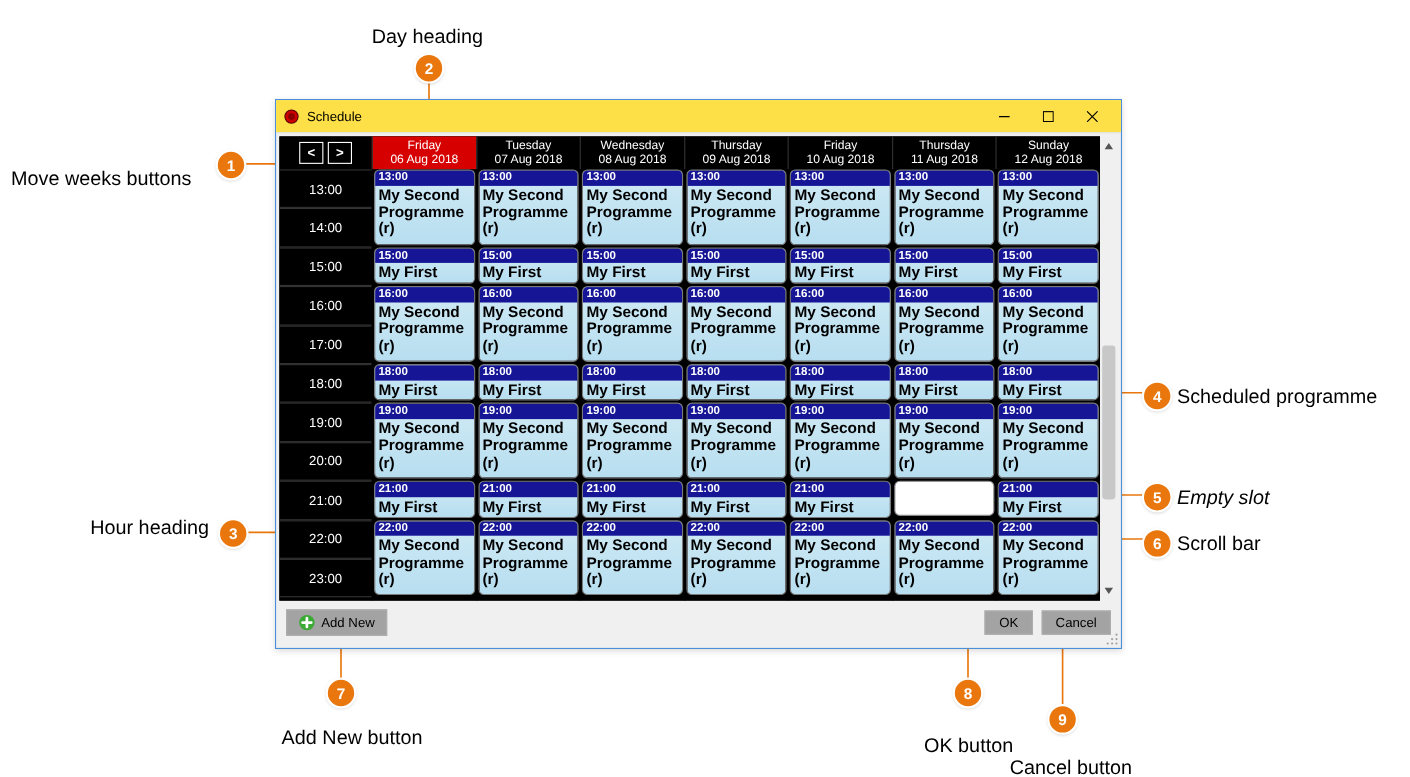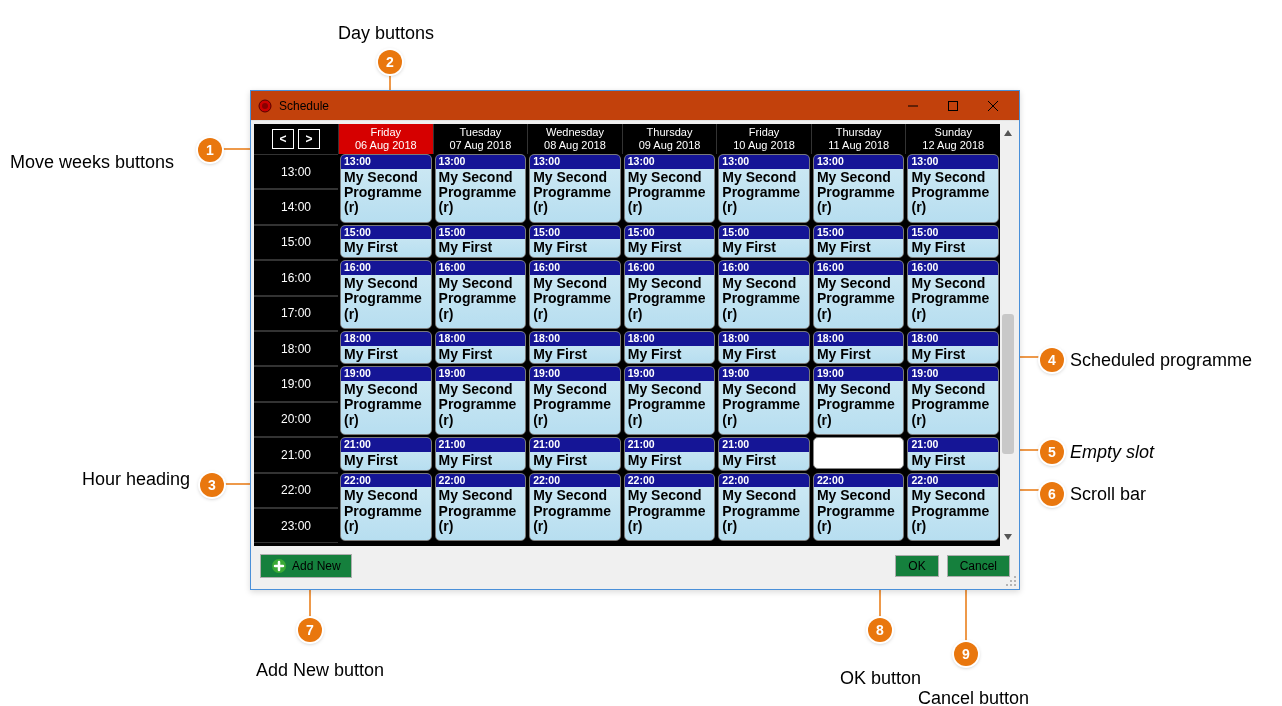--- a/index.html
+++ b/index.html
@@ -47,21 +47,21 @@
     left: 250px; top: 90px;
     width: 770px; height: 500px;
     background: #f0f0f0;
     border: 1px solid #4A90D9;
     box-shadow: 0 2px 6px rgba(0,0,0,.15);
     display: flex;
     flex-direction: column;
   }
   .titlebar {
     flex: 0 0 30px;
-    background: #c2410c;
+    background: #fde047;
     display: flex;
     align-items: center;
     padding: 0 6px;
     border-bottom: 1px solid #e3e3e3;
   }
   .app-icon {
     width: 16px; height: 16px;
     margin-right: 6px;
   }
   .title-text { flex: 1; font-size: 12px; }
@@ -224,21 +224,21 @@
   .footer {
     flex: 0 0 40px;
     display: flex;
     align-items: center;
     padding: 0 6px;
     gap: 8px;
   }
   .footer .spacer { flex: 1; }
   .btn {
     border: 1px solid #adadad;
-    background: #15803d;
+    background: #a3a3a3;
     padding: 3px 12px;
     font-size: 12px;
     cursor: pointer;
   }
   .btn-add {
     display: flex; align-items: center; gap:5px;
     padding: 3px 10px;
   }
   .plus-icon {
     width:16px;height:16px;
@@ -586,21 +586,21 @@
       <circle cx="6" cy="6" r="1" fill="#a0a0a0"></circle>
       <circle cx="10" cy="10" r="1" fill="#a0a0a0"></circle>
       <circle cx="6" cy="10" r="1" fill="#a0a0a0"></circle>
       <circle cx="2" cy="10" r="1" fill="#a0a0a0"></circle>
     </svg>
   </div>
 
   <div id="annotations">
       <div class="callout" style="left: 10px; top: 152px;">Move weeks buttons</div>
       <div class="bubble" style="left: 198px; top: 138px;">1</div>
-      <div class="callout" style="left: 338px; top: 23px;">Day buttons</div>
+      <div class="callout" style="left: 338px; top: 23px;">Day heading</div>
       <div class="bubble" style="left: 378px; top: 50px;">2</div>
       <div class="callout" style="left: 82px; top: 469px; text-align: center;">Hour heading</div>
       <div class="bubble" style="left: 200px; top: 473px;">3</div>
       <div class="callout" style="left: 1070px; top: 350px;">Scheduled programme</div>
       <div class="bubble" style="left: 1040px; top: 348px;">4</div>
       <div class="callout" style="left: 1070px; top: 442px; font-style: italic;">Empty slot</div>
       <div class="bubble" style="left: 1040px; top: 440px;">5</div>
       <div class="callout" style="left: 1070px; top: 484px;">Scroll bar</div>
       <div class="bubble" style="left: 1040px; top: 482px;">6</div>
       <div class="callout" style="left: 256px; top: 660px;">Add New button</div>

